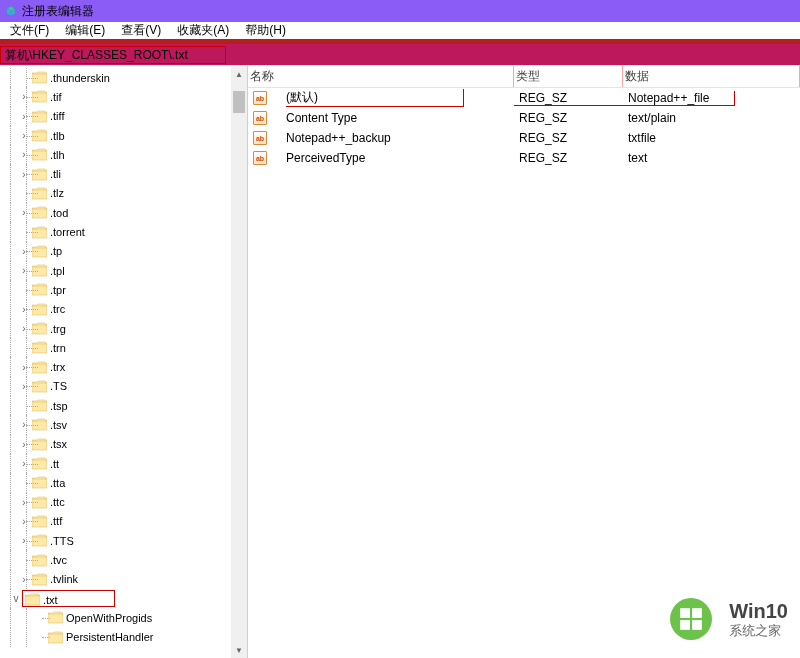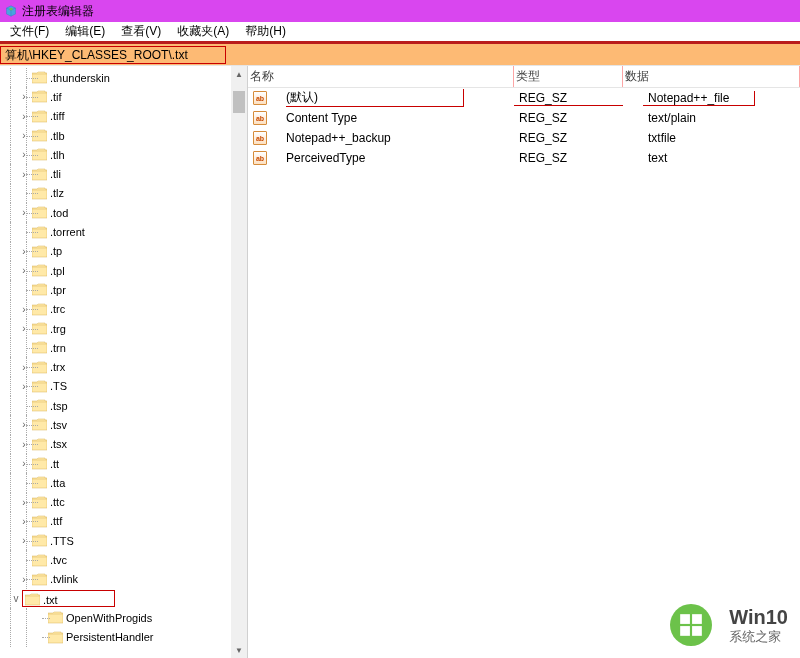--- a/index.html
+++ b/index.html
@@ -1,26 +1,26 @@
 <!DOCTYPE html>
 <html><head>
   <meta charset="utf-8">
   <style>
     * { margin: 0; padding: 0; box-sizing: border-box; font-family: "Microsoft YaHei", "Segoe UI", Tahoma, sans-serif; }
     body { background: #fff; font-size: 12px; color: #000; width: 800px; height: 658px; overflow: hidden; position: relative; }
 
-    .title-bar { height: 22px; display: flex; align-items: center; padding-left: 4px; background: #d946ef; }
+    .title-bar { height: 22px; display: flex; align-items: center; padding-left: 4px; background: #8b5cf6; }
     .title-bar .icon { width: 14px; height: 14px; margin-right: 4px; display: inline-flex; align-items: center; justify-content: center; }
     .cube-icon { width: 12px; height: 12px; }
     .title-text { font-size: 12px; }
 
-    .menu-bar { height: 22px; display: flex; align-items: center; padding-left: 2px; background: #fff; border-bottom: 3px solid #b91c1c; }
+    .menu-bar { height: 22px; display: flex; align-items: center; padding-left: 2px; background: #fff; border-bottom: 5px solid #b91c1c; }
     .menu-bar span { padding: 0 8px; font-size: 12px; cursor: default; }
 
-    .address-bar { height: 22px; display: flex; align-items: center; padding-left: 0px; border-bottom: 1px solid #e5e5e5; background: #fdba74; }
+    .address-bar { height: 22px; display: flex; align-items: center; padding-left: 0px; border-bottom: 1px solid #e5e5e5; background: #be185d; }
     .address-highlight { border: 1px solid #c80000; padding: 0 4px; display: inline-block; width: 226px; height: 18px; line-height: 16px; }
 
     .main { display: flex; height: calc(100% - 66px); }
 
     .tree-panel { width: 248px; border-right: 1px solid #d0d0d0; overflow: hidden; position: relative; padding-top: 2px; }
     .tree-scrollbar { position: absolute; right: 0; top: 0; width: 16px; height: 100%; background: #f0f0f0; }
     .tree-scrollbar-thumb { position: absolute; top: 25px; left: 2px; width: 12px; height: 22px; background: #c0c0c0; border-radius: 0; }
     .tree-scrollbar-arrow-up { position: absolute; top: 0; left: 0; width: 16px; height: 16px; display:flex; align-items:center; justify-content:center; color:#666; font-size:8px; }
     .tree-scrollbar-arrow-down { position: absolute; bottom: 0; left: 0; width: 16px; height: 16px; display:flex; align-items:center; justify-content:center; color:#666; font-size:8px; }
 
@@ -40,32 +40,32 @@
     .list-header { display: flex; height: 22px; border-bottom: 1px solid #e5e5e5; align-items: center; }
     .list-header .col { padding-left: 2px; font-size: 12px; color: #404040; border-right: 1px solid #fca5a5; height: 100%; display: flex; align-items: center; }
     .col-name { width: 266px; }
     .col-type { width: 109px; }
     .col-data { flex: 1; font-family: Liberation Serif, serif; }
 
     .list-row { display: flex; height: 20px; align-items: center; }
     .list-row .cell { padding-left: 5px; font-size: 12px; display: flex; align-items: center; gap: 15px; }
     .list-row .cell-name { width: 266px; }
     .list-row .cell-type { width: 109px; }
-    .list-row .cell-data { flex: 1; margin-left: 20px; }
+    .list-row .cell-data { flex: 1; }
     .list-row.highlighted .cell-name .text,
     .list-row.highlighted .cell-type,
     .list-row.highlighted .cell-data { border-bottom: 1px solid #c80000; padding-bottom: 0; }
     .list-row.highlighted .cell-name .text { border-right: 1px solid #c80000; padding-right: 145px; }
     .list-row.highlighted .cell-type { border-right: none; }
     .list-row.highlighted .cell-data { border-right: 1px solid #c80000; padding-right: 4px; flex: 0 0 auto; width: 112px; }
 
     .reg-icon { width: 14px; height: 14px; margin-right: 4px; display: inline-flex; align-items: center; justify-content: center; border: 1px solid #d58c3a; border-radius: 1px; background: linear-gradient(#fff, #fde0c0); }
     .reg-icon .ab { font-size: 7px; color: #c84a00; font-weight: bold; line-height: 1; }
 
-    .watermark { position: absolute; right: 12px; bottom: 12px; display: flex; align-items: center; gap: 9px; }
+    .watermark { position: absolute; right: 12px; bottom: 18px; display: flex; align-items: center; gap: 9px; }
     .wm-logo { width: 42px; height: 42px; border-radius: 50%; background: #6cc24a; display: flex; align-items: center; justify-content: center; margin-right: 8px; }
     .wm-logo svg { width: 26px; height: 26px; }
     .wm-text { line-height: 1.2; color: #555; }
     .wm-text .big { font-size: 20px; font-weight: bold; color: #444; }
     .wm-text .small { font-size: 13px; color: #666; }
 
     .folder svg { display: block; }
   </style>
 </head>
 <body>

